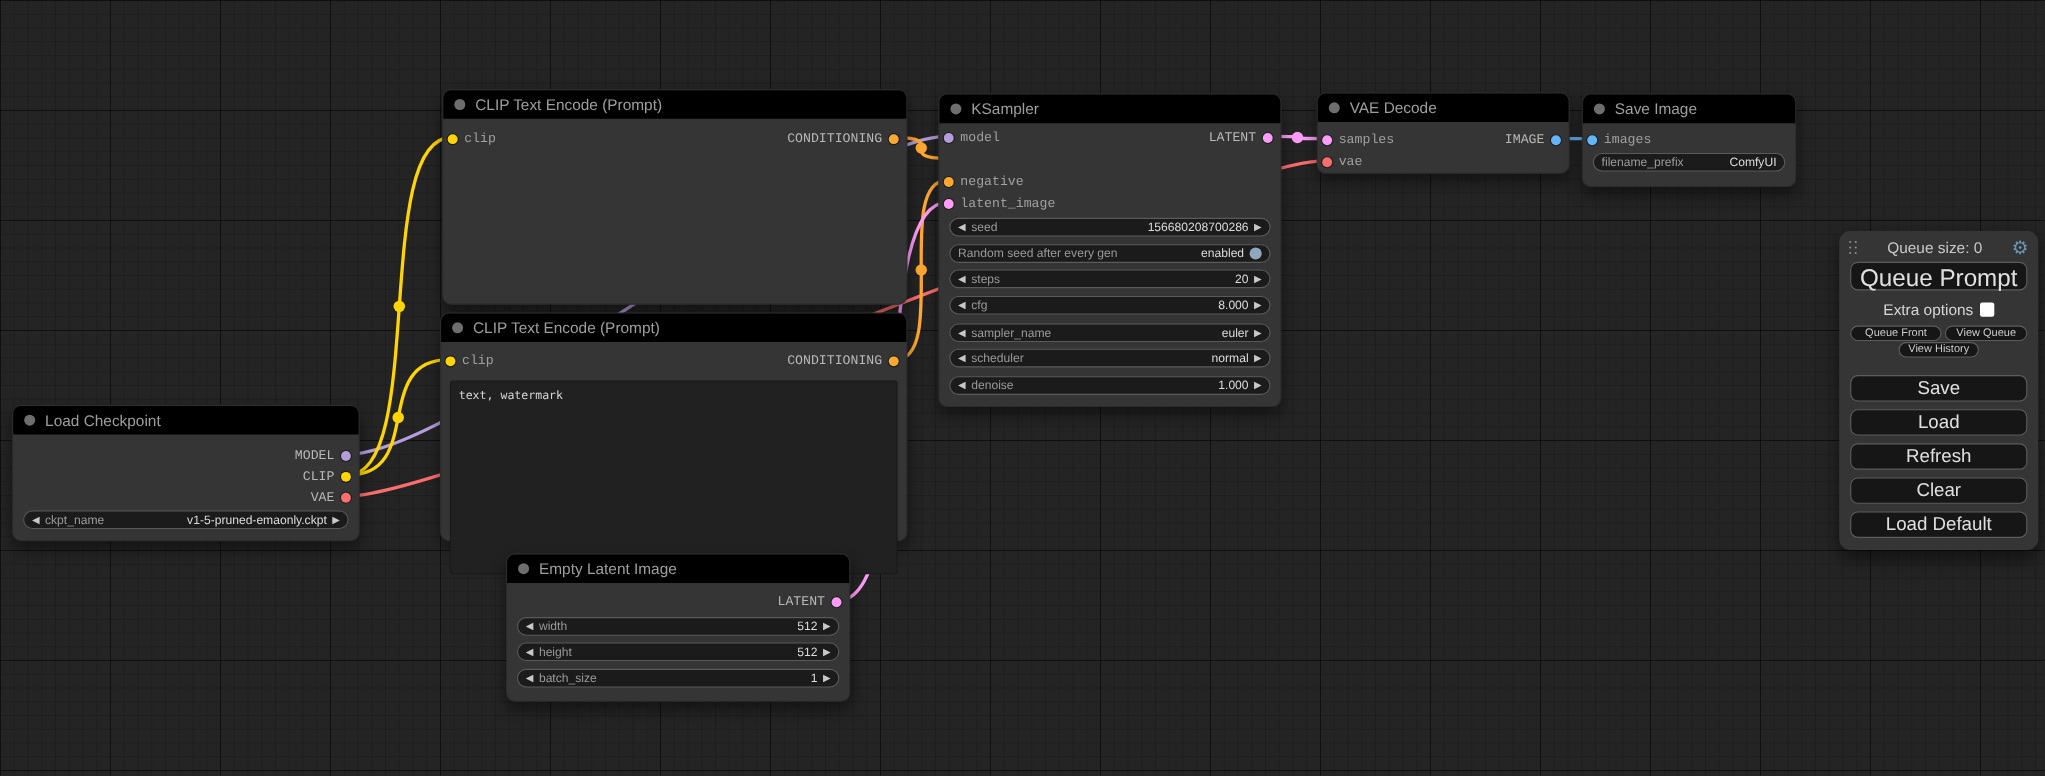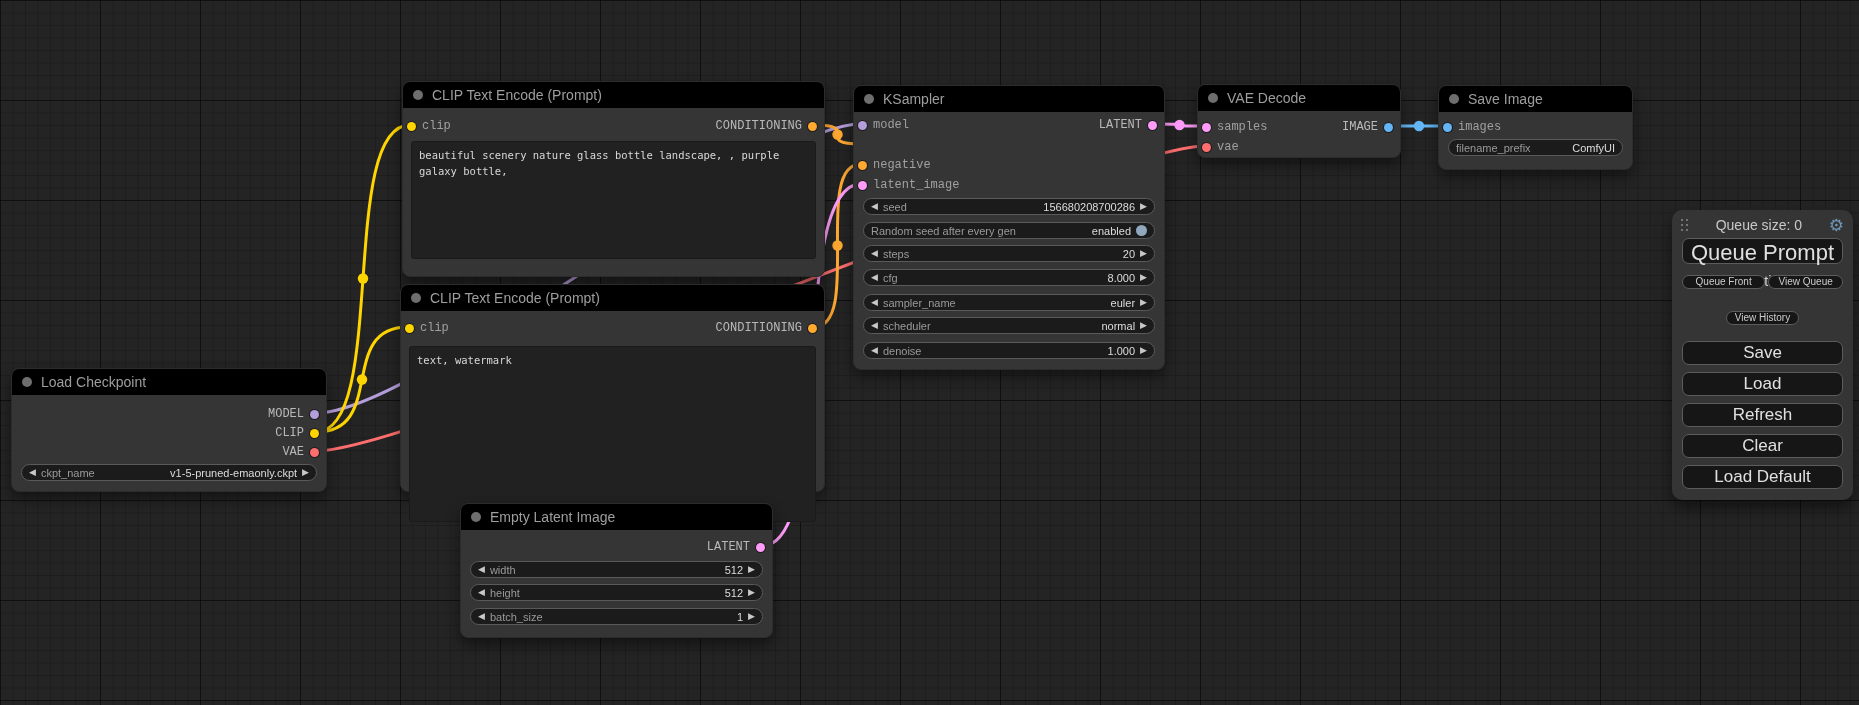--- a/index.html
+++ b/index.html
@@ -45,21 +45,21 @@
   .qp-header .qsize{flex:1;text-align:center;}
   .drag-handle{display:grid;grid-template-columns:repeat(2,3px);grid-auto-rows:3px;gap:2px;cursor:grab;}
   .drag-handle i{width:2px;height:2px;border-radius:50%;background:#8a8a8a;}
   .gear{color:#6d95b5;font-size:17px;cursor:pointer;line-height:1;}
   .qp-btn{background:#161616;border:1px solid #5c5c5c;color:#e0e0e0;cursor:pointer;
     font-family:"Liberation Sans",sans-serif;}
   .qp-main{position:absolute;left:10px;right:10px;top:28px;height:26px;border-radius:7px;font-size:22px;}
   .qp-extra{position:absolute;left:0;right:0;top:63px;height:16px;display:flex;align-items:center;
     justify-content:center;gap:6px;color:#d6d6d6;font-size:14px;}
   .qp-check{width:13px;height:13px;background:#ffffff;border-radius:2px;cursor:pointer;}
-  .qp-smallrow{position:absolute;left:10px;right:10px;top:65px;display:flex;gap:3px;}
+  .qp-smallrow{position:absolute;left:10px;right:10px;top:86px;display:flex;gap:3px;}
   .qp-small{height:14px;border-radius:8px;font-size:10px;padding:0 8px;line-height:12px;color:#cccccc;}
   .qp-front{flex:1.15;}
   .qp-vq{flex:1;}
   .qp-historyrow{position:absolute;left:0;right:0;top:101px;display:flex;justify-content:center;}
   .qp-actions{position:absolute;left:10px;right:10px;top:131px;display:flex;flex-direction:column;gap:7px;}
   .qp-action{height:24px;border-radius:7px;font-size:17px;}
 </style>
 </head>
 <body>
 
@@ -115,21 +115,20 @@
           <span>CLIP Text Encode (Prompt)</span>
         </div>
         <div class="slot-row" style="top: 35px;">
           <span class="slot-dot in" style="background: rgb(255, 213, 0);"></span>
           <span class="slot-label in">clip</span>
         </div>
         <div class="slot-row" style="top: 35px;">
           <span class="slot-dot out" style="background: rgb(255, 169, 49);"></span>
           <span class="slot-label out">CONDITIONING</span>
         </div>
-        <div class="node-textarea" style="top: 59px; height: 118px;">beautiful scenery nature glass bottle landscape, , purple galaxy bottle,</div>
       </div>
       <div class="node" style="left: 400px; top: 284px; width: 425px; height: 208px;">
         <div class="node-title">
           <span class="title-dot"></span>
           <span>CLIP Text Encode (Prompt)</span>
         </div>
         <div class="slot-row" style="top: 34px;">
           <span class="slot-dot in" style="background: rgb(255, 213, 0);"></span>
           <span class="slot-label in">clip</span>
         </div>
@@ -195,21 +194,21 @@
           <span class="wvalue">normal</span>
           <span class="arrow">▶</span>
         </div>
         <div class="widget-row" style="top: 256px;">
           <span class="arrow">◀</span>
           <span class="wlabel">denoise</span>
           <span class="wvalue">1.000</span>
           <span class="arrow">▶</span>
         </div>
       </div>
-      <div class="node" style="left: 1197px; top: 84px; width: 204px; height: 74px;">
+      <div class="node" style="left: 1197px; top: 84px; width: 230px; height: 74px;">
         <div class="node-title">
           <span class="title-dot"></span>
           <span>VAE Decode</span>
         </div>
         <div class="slot-row" style="top: 33px;">
           <span class="slot-dot in" style="background: rgb(255, 156, 249);"></span>
           <span class="slot-label in">samples</span>
         </div>
         <div class="slot-row" style="top: 33px;">
           <span class="slot-dot out" style="background: rgb(100, 181, 246);"></span>

